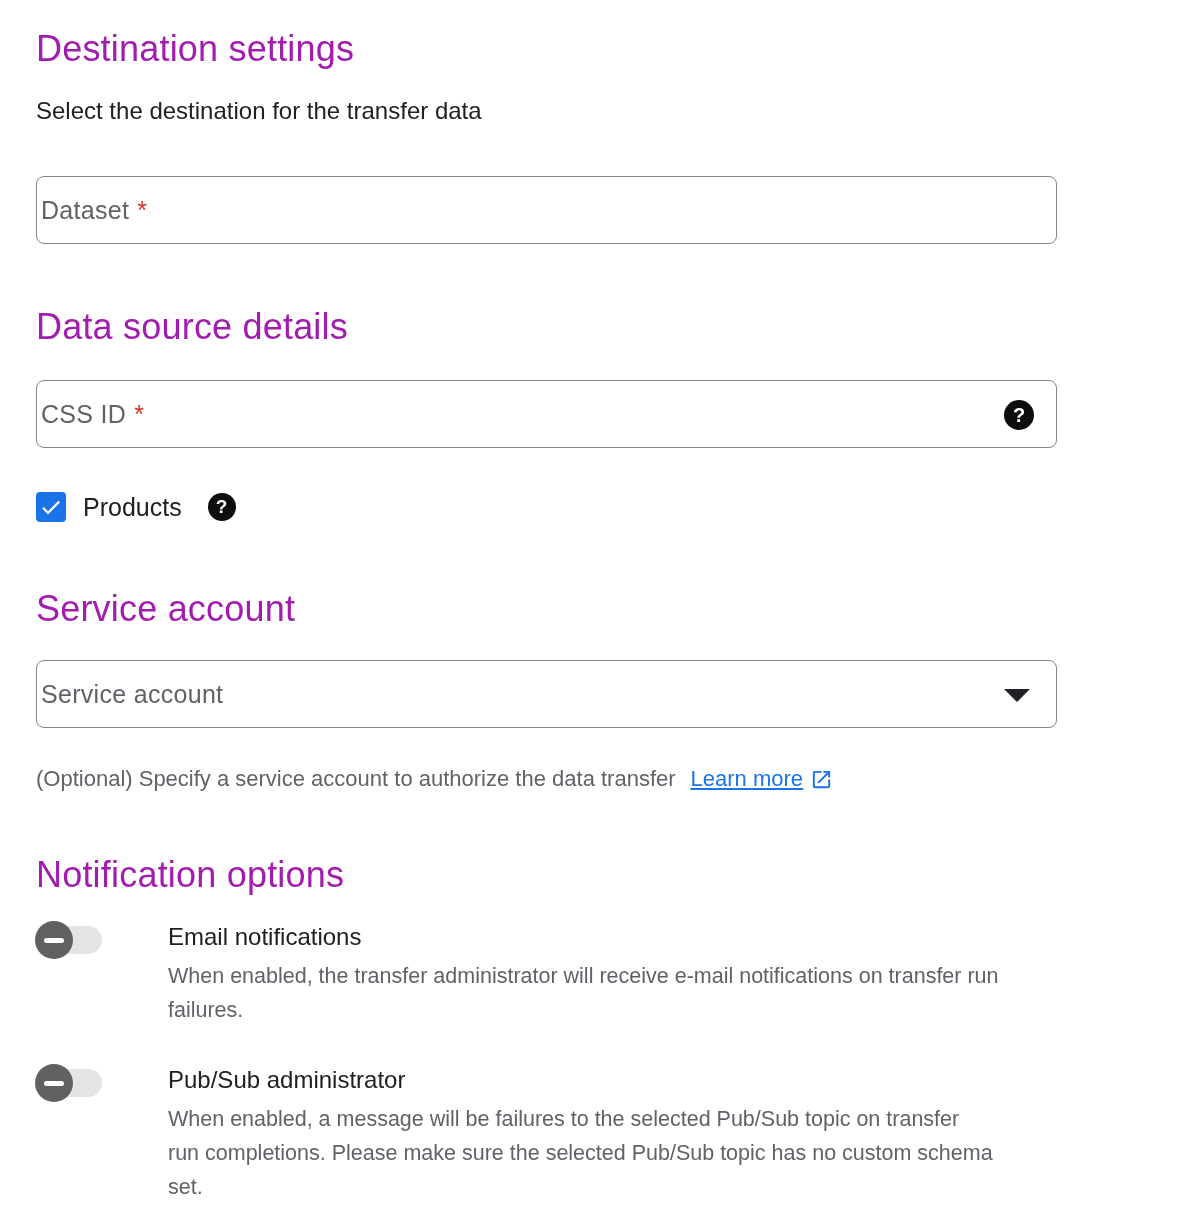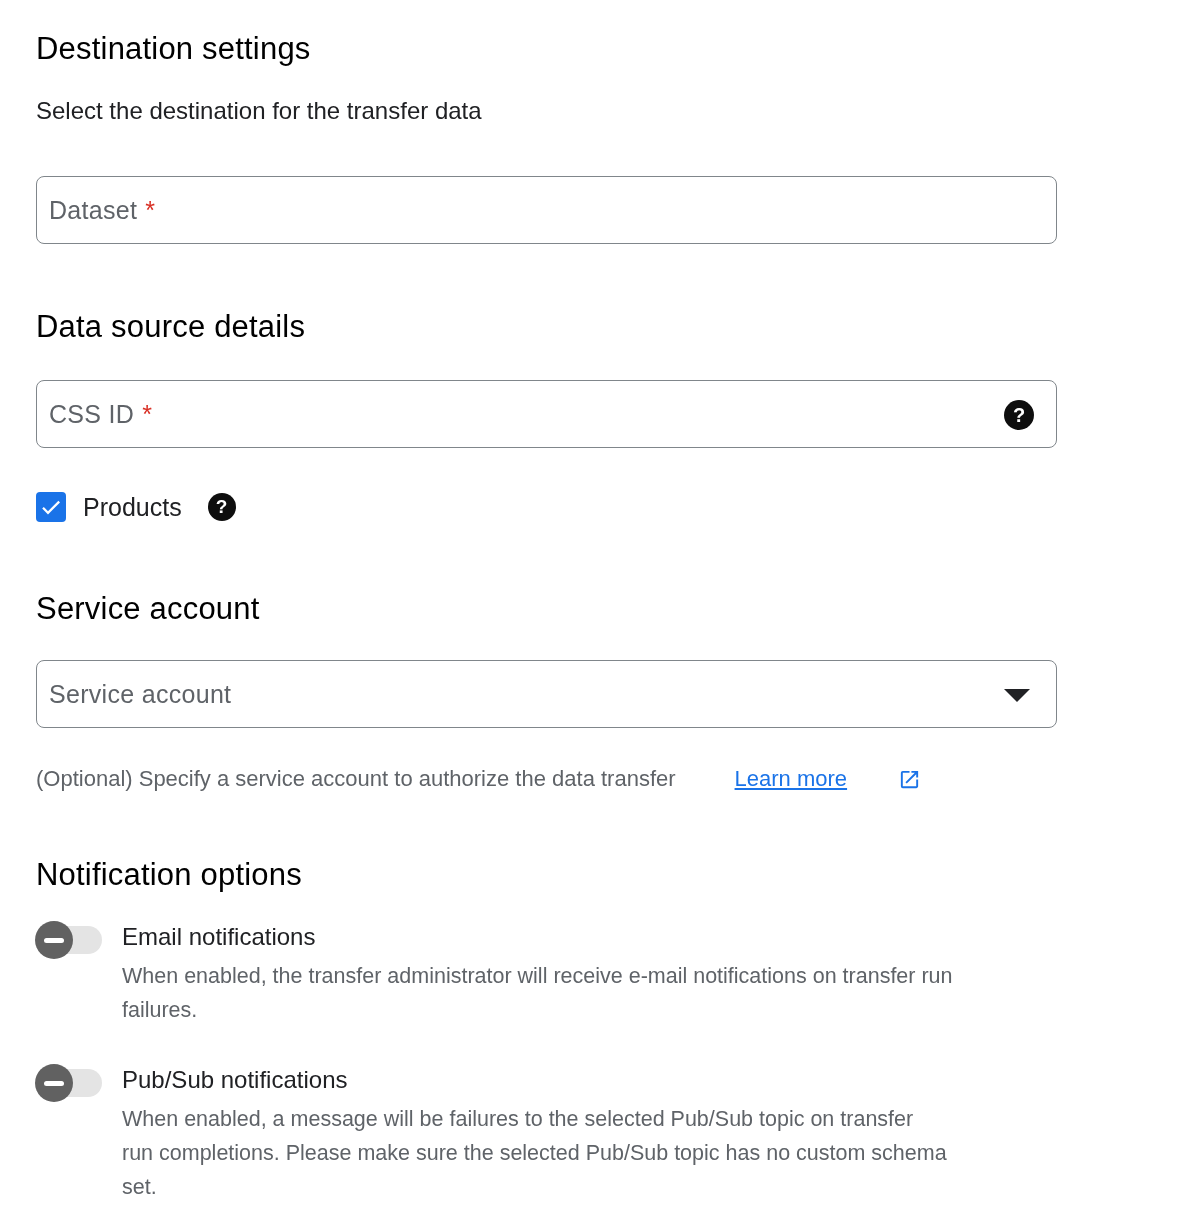--- a/index.html
+++ b/index.html
@@ -8,43 +8,43 @@
     background: #ffffff;
     font-family: "Liberation Sans", sans-serif;
     color: #202124;
     overflow: hidden;
   }
   .page {
     padding: 28px 0 0 36px;
     width: 1057px;
   }
   h1.section-title, h2.section-title {
-    font-size: 31px;
+    font-size: 36px;
     line-height: 42px;
     font-weight: 400;
-    color: #000000;
+    color: #a21caf;
     letter-spacing: 0.2px;
   }
   .subtitle {
     margin-top: 26px;
     font-size: 24px;
     line-height: 30px;
     color: #202124;
   }
   
   .field {
     position: relative;
     width: 1021px;
     height: 68px;
     border: 1px solid #80868b;
     border-radius: 8px;
     background: #ffffff;
     display: flex;
     align-items: center;
-    padding: 0 12px;
+    padding: 0 4px;
     cursor: text;
   }
   .field-label {
     font-size: 25px;
     color: #5f6368;
     letter-spacing: 0.3px;
   }
   .required {
     color: #d93025;
     font-size: 25px;
@@ -113,38 +113,38 @@
   .checkbox-row .help-icon { margin-left: 26px; width: 28px; height: 28px; font-size: 19px; }
   
   .helper-line {
     margin-top: 36px;
     font-size: 22px;
     line-height: 30px;
     color: #5f6368;
     display: flex;
     align-items: center;
     white-space: nowrap;
-    gap: 44px;
   }
   .learn-more {
     color: #1a73e8;
     text-decoration: underline;
     margin-left: 15px;
     cursor: pointer;
   }
   .external-icon {
     margin-left: 7px;
     display: inline-flex;
     cursor: pointer;
   }
   .external-icon svg { width: 23px; height: 23px; fill: #1a73e8; }
   
   .toggle-row {
     display: flex;
     align-items: flex-start;
+    gap: 46px;
   }
   .toggle-row.email { margin-top: 26px; }
   .toggle-row.pubsub { margin-top: 38px; }
   .toggle {
     position: relative;
     width: 64px;
     height: 28px;
     margin: 4px 20px 0 2px;
     flex: 0 0 auto;
     cursor: pointer;
@@ -251,20 +251,20 @@
   </div>
 
   <div class="toggle-row pubsub">
     <div class="toggle" role="switch" aria-checked="false">
       <div class="toggle-track"></div>
       <div class="toggle-thumb">
         <div class="toggle-minus"></div>
       </div>
     </div>
     <div class="toggle-text">
-      <div class="toggle-label">Pub/Sub notifications</div>
+      <div class="toggle-label">Pub/Sub administrator</div>
       <div class="toggle-desc">When enabled, a message will be failures to the selected Pub/Sub topic on transfer
 run completions. Please make sure the selected Pub/Sub topic has no custom schema
 set.</div>
     </div>
   </div>
 
 </div>
 
 </body></html>

